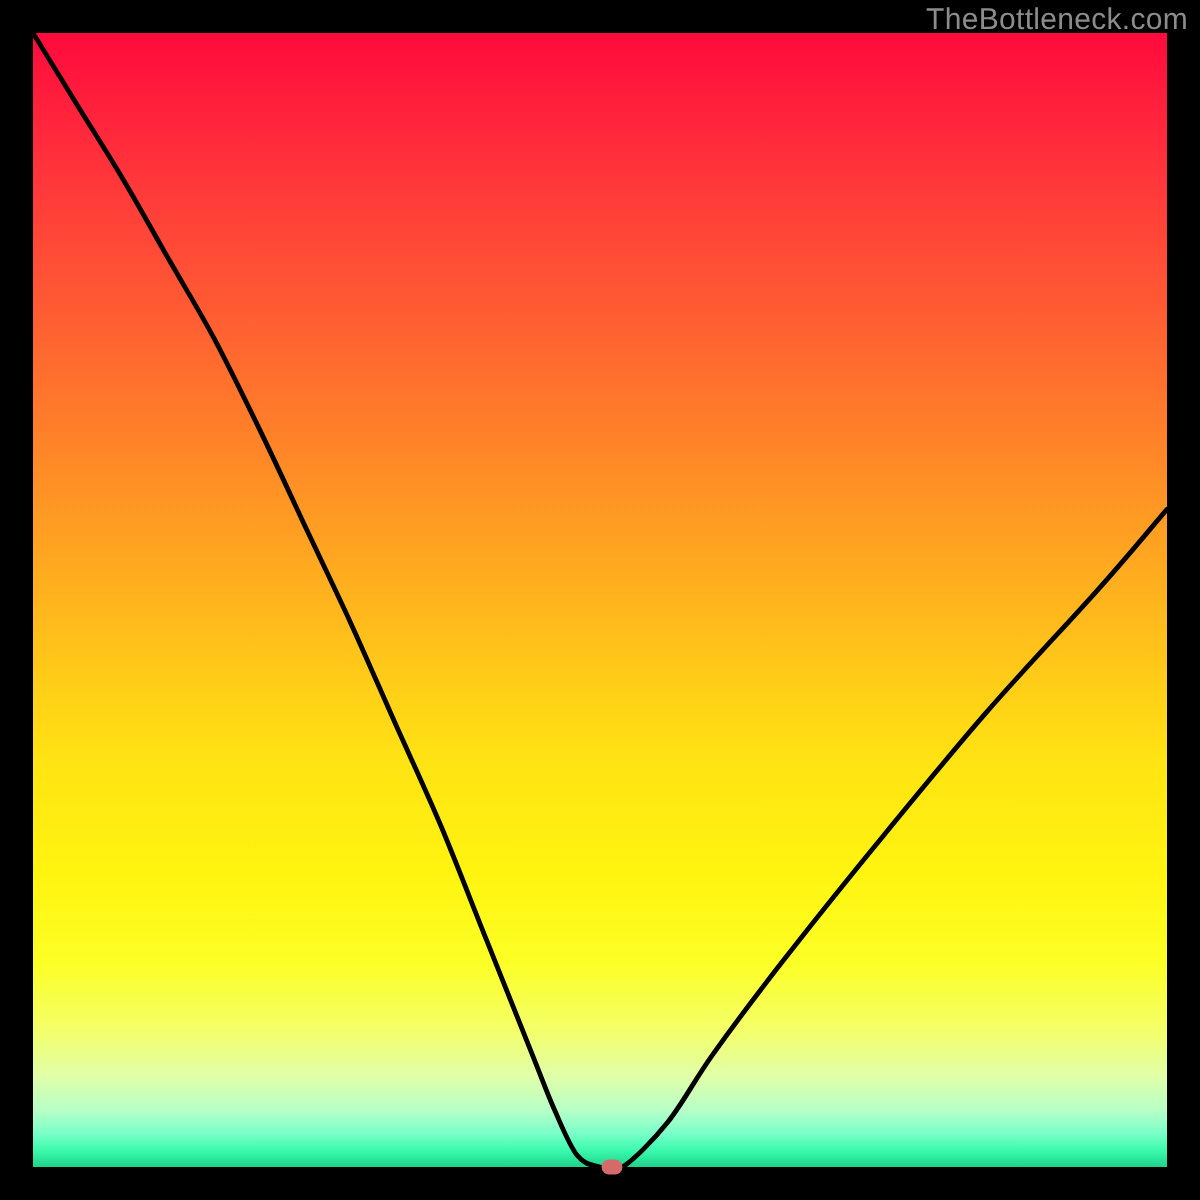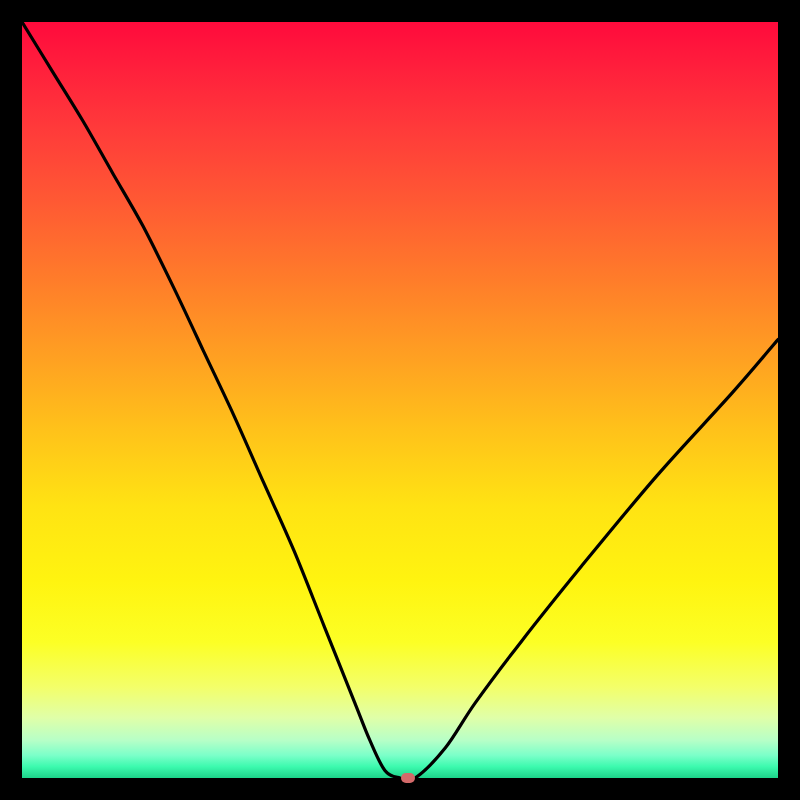--- a/index.html
+++ b/index.html
@@ -67,20 +67,21 @@
     color: #8c8c8c;
     font-size: 20px;
     letter-spacing: 0.2px;
     user-select: none;
   }
 </style>
 </head>
 <body>
 
 <div class="stage">
+  <div class="watermark">TheBottleneck.com</div>
 
   <div class="plot">
     <svg class="curve" viewBox="0 0 756 756" preserveAspectRatio="none">
       <path fill="none" stroke="#000" stroke-width="3.2" stroke-linejoin="round" stroke-linecap="round" d="M 0.0 0.0 C 5.0 8.2, 20.2 32.8, 30.2 49.1 C 40.3 65.5, 50.4 81.3, 60.5 98.3 C 70.6 115.3, 80.6 133.6, 90.7 151.2 C 100.8 168.8, 110.9 185.2, 121.0 204.1 C 131.0 223.0, 141.1 243.8, 151.2 264.6 C 161.3 285.4, 171.4 307.4, 181.4 328.9 C 191.5 350.3, 201.6 371.1, 211.7 393.1 C 221.8 415.2, 231.8 438.5, 241.9 461.2 C 252.0 483.8, 262.1 505.3, 272.2 529.2 C 282.2 553.1, 292.3 579.6, 302.4 604.8 C 312.5 630.0, 325.1 661.5, 332.6 680.4 C 340.2 699.3, 342.7 706.9, 347.8 718.2 C 352.8 729.5, 357.8 742.1, 362.9 748.4 C 367.9 754.7, 373.0 754.7, 378.0 756.0 C 383.0 757.3, 385.6 761.0, 393.1 756.0 C 400.7 751.0, 413.3 738.4, 423.4 725.8 C 433.4 713.2, 441.0 698.0, 453.6 680.4 C 466.2 662.8, 481.3 642.6, 499.0 619.9 C 516.6 597.2, 536.8 572.0, 559.4 544.3 C 582.1 516.6, 609.8 482.6, 635.0 453.6 C 660.2 424.6, 690.5 393.1, 710.6 370.4 C 730.8 347.8, 748.4 326.3, 756.0 317.5"></path>
     </svg>
     <div class="marker" style="left:385.6px; top:756.0px; background:#d46a6a;"></div>
   </div>
 </div>
 
 </body></html>

